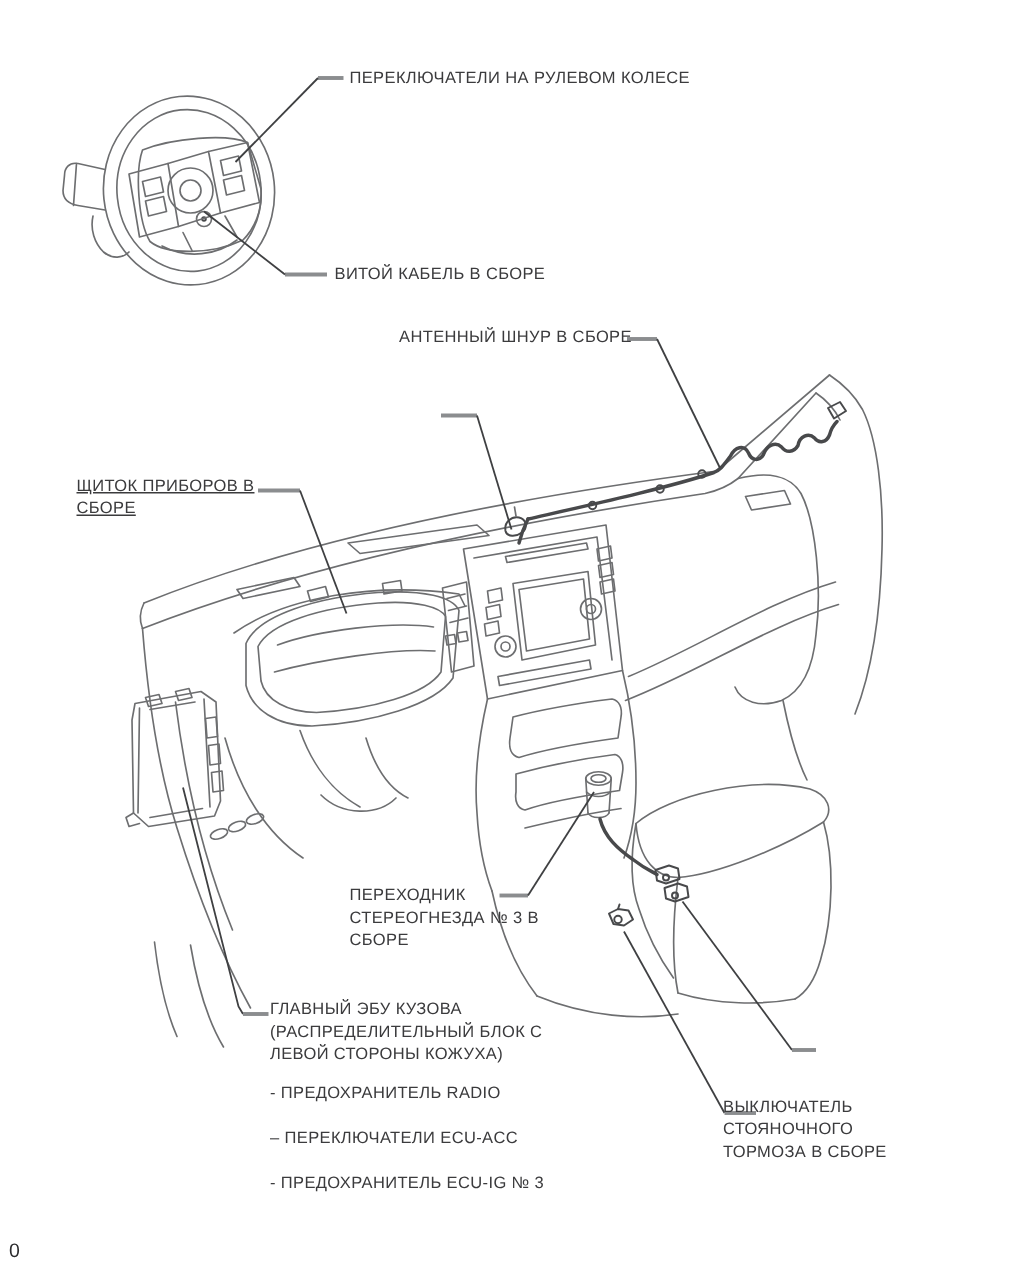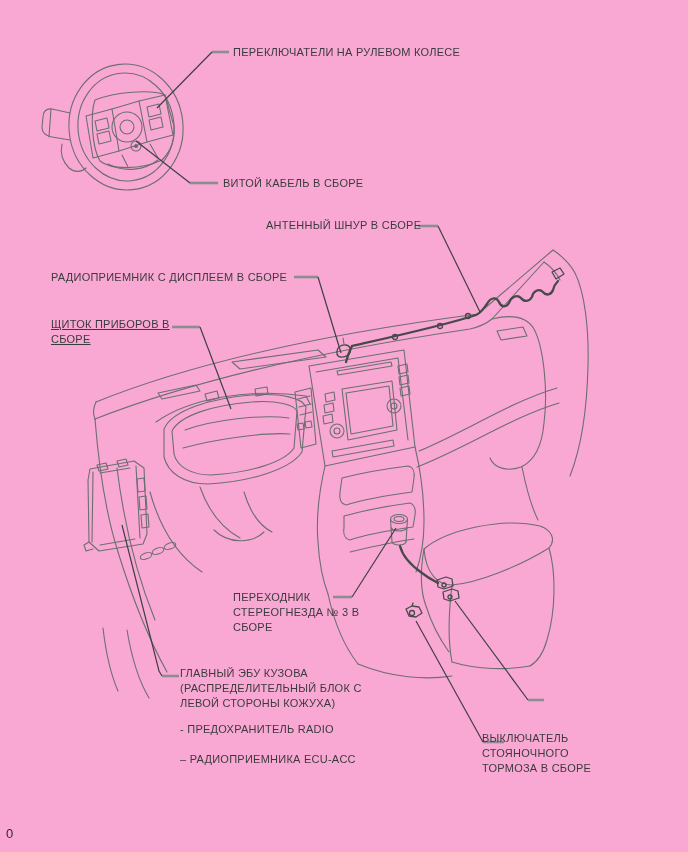--- a/index.html
+++ b/index.html
@@ -1,19 +1,19 @@
 <!DOCTYPE html>
 <html><head>
 <meta charset="utf-8">
 <style>
   html,body{margin:0;padding:0;background:#e8e8e8;}
   .page{
     position:relative;
     width:688px;height:852px;
-    background:#f9a8d4;
+    background:#ffffff;
     overflow:hidden;
     font-family:"Liberation Sans", sans-serif;
   }
   svg{position:absolute;left:0;top:0;}
   .ln{fill:none;stroke:#6d6e70;stroke-width:1.1;stroke-linecap:round;stroke-linejoin:round;}
   .dk{fill:none;stroke:#48494b;stroke-width:1.3;stroke-linecap:round;stroke-linejoin:round;}
   .cab{fill:none;stroke:#48494b;stroke-width:2.3;stroke-linecap:round;stroke-linejoin:round;}
   .ldr{fill:none;stroke:#3f4042;stroke-width:1.2;stroke-linecap:butt;}
   .stub{fill:none;stroke:#8b8d8f;stroke-width:2.6;stroke-linecap:butt;}
   .callout{
@@ -196,37 +196,37 @@
       <path class="stub" d="M483,742 H504"></path>
     </g>
   </svg>
 
   <div class="callout" style="left:233px;top:45px;">ПЕРЕКЛЮЧАТЕЛИ НА РУЛЕВОМ КОЛЕСЕ</div>
 
   <div class="callout" style="left:223px;top:176px;">ВИТОЙ КАБЕЛЬ В СБОРЕ</div>
 
   <div class="callout" style="left:266px;top:218px;">АНТЕННЫЙ ШНУР В СБОРЕ</div>
 
-  <div class="callout" style="left:51px;top:270px;">РАДИОПРИЕМНИК С ДИСПЛЕЕМ В СБОРЕ</div>
 
   <div class="callout" style="left:51px;top:317px;width:150px;text-decoration:underline;">ЩИТОК ПРИБОРОВ В
 СБОРЕ</div>
 
   <div class="callout" style="left:233px;top:590px;width:140px;">ПЕРЕХОДНИК
 СТЕРЕОГНЕЗДА № 3 В
 СБОРЕ</div>
 
   <div class="callout" style="left:180px;top:666px;width:200px;">ГЛАВНЫЙ ЭБУ КУЗОВА
 (РАСПРЕДЕЛИТЕЛЬНЫЙ БЛОК С
 ЛЕВОЙ СТОРОНЫ КОЖУХА)</div>
 
   <div class="callout" style="left:180px;top:722px;">- ПРЕДОХРАНИТЕЛЬ RADIO</div>
 
-  <div class="callout" style="left:180px;top:752px;">– РАДИОПРИЕМНИКА ECU-ACC</div>
-
+  <div class="callout" style="left:180px;top:752px;">– ПЕРЕКЛЮЧАТЕЛИ ECU-ACC</div>
+
+  <div class="callout" style="left:180px;top:782px;">- ПРЕДОХРАНИТЕЛЬ ECU-IG № 3</div>
 
 
   <div class="callout" style="left:482px;top:731px;width:140px;">ВЫКЛЮЧАТЕЛЬ
 СТОЯНОЧНОГО
 ТОРМОЗА В СБОРЕ</div>
 
   <div class="pagenum">0</div>
 </div>
 
 </body></html>

